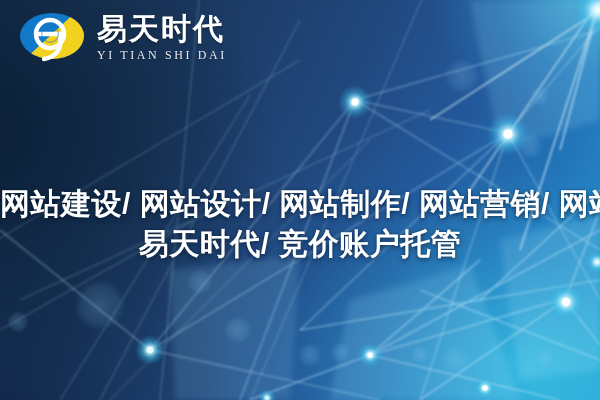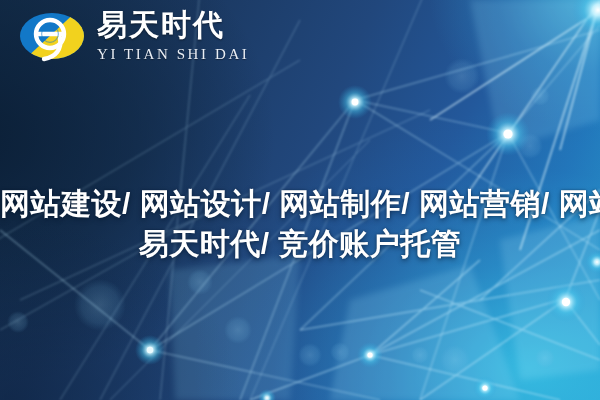--- a/index.html
+++ b/index.html
@@ -84,27 +84,27 @@
     display: flex;
     flex-direction: column;
     align-items: flex-start;
     line-height: 1;
   }
   .logo-cn {
     font-size: 30px;
     font-weight: 700;
     color: #ffffff;
     letter-spacing: 2px;
-    font-family: Liberation Mono, monospace;
+    font-family: Liberation Serif, serif;
     text-shadow: 0 1px 2px rgba(0,0,0,0.45);
     white-space: nowrap;
   }
   .logo-en {
     margin-top: 5px;
-    font-size: 15px;
+    font-size: 12px;
     font-weight: 400;
     color: #e9eef5;
     letter-spacing: 2.6px;
     font-family: "Liberation Serif", "DejaVu Serif", serif;
     white-space: nowrap;
     text-shadow: 0 1px 1px rgba(0,0,0,0.4);
   }
 
   
   .headline {

